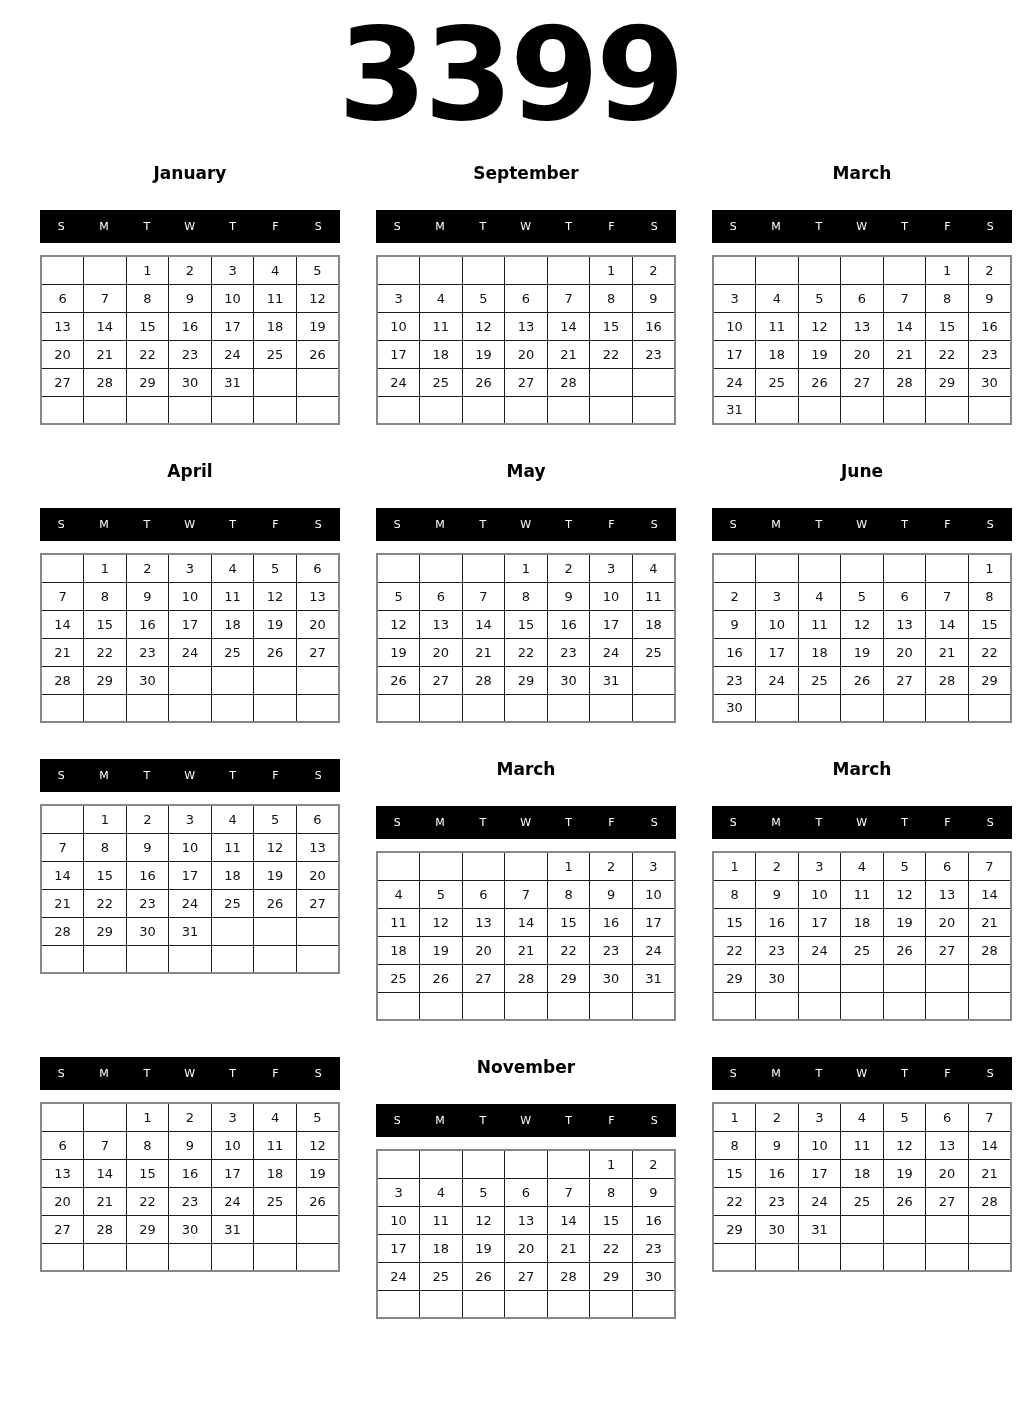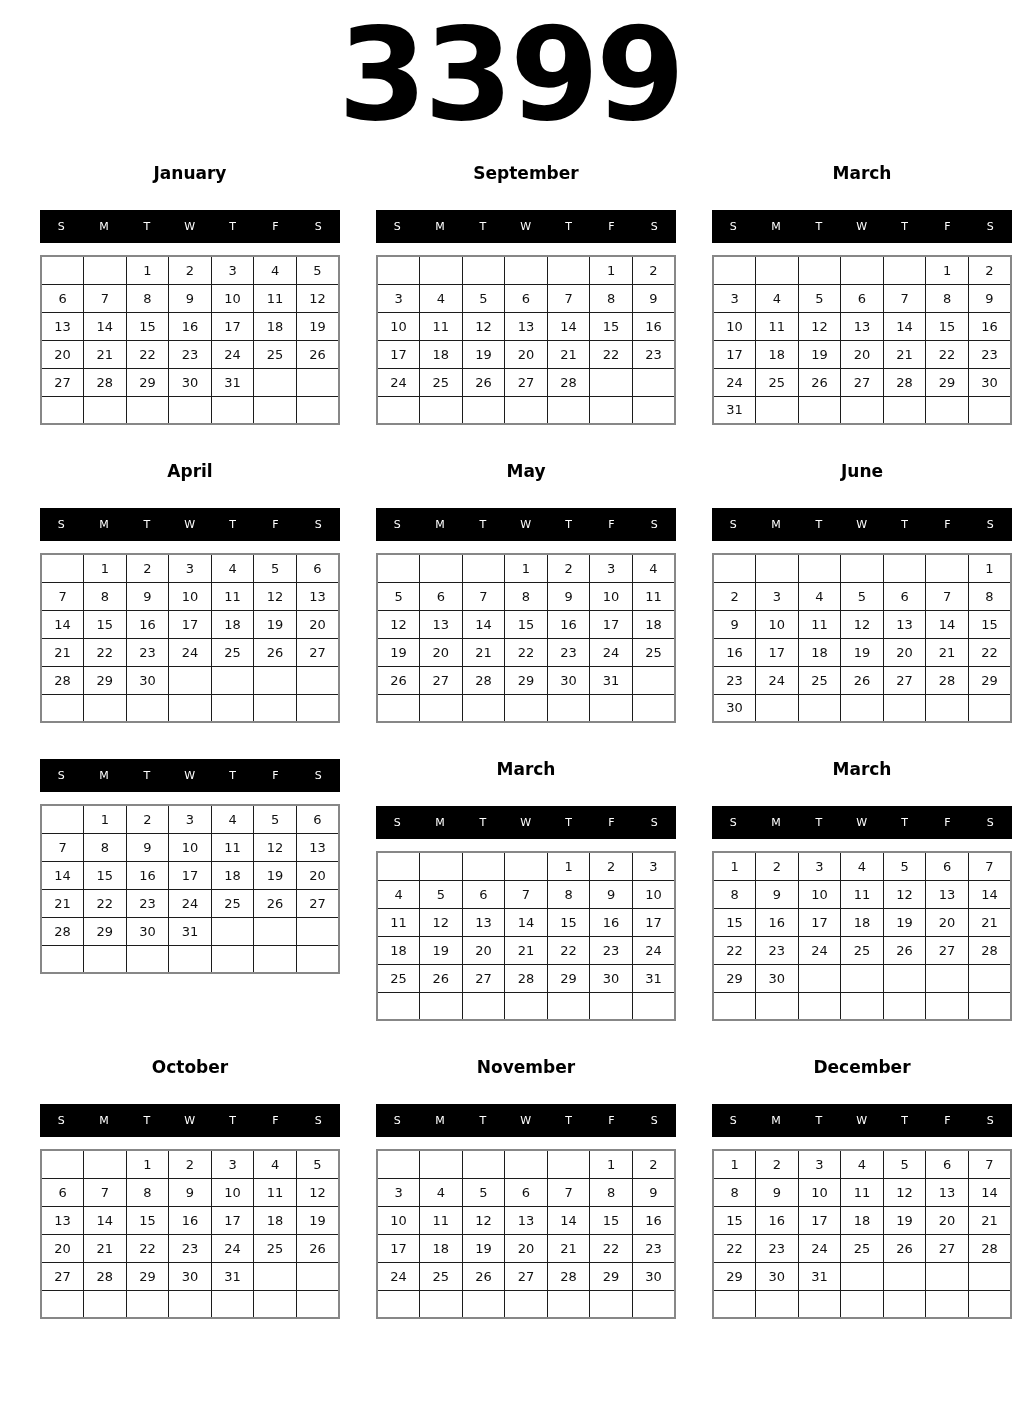--- a/index.html
+++ b/index.html
@@ -710,21 +710,20 @@
               <td></td>
               <td></td>
               <td></td>
               <td></td>
             </tr>
           </tbody>
     </table>
   </div>
 
   <div class="month">
-    <div class="month-title">October</div>
     <div class="dow-header">
           <div class="dow">S</div>
           <div class="dow">M</div>
           <div class="dow">T</div>
           <div class="dow">W</div>
           <div class="dow">T</div>
           <div class="dow">F</div>
           <div class="dow">S</div>
         </div>
     <table class="day-grid">
@@ -852,21 +851,20 @@
               <td></td>
               <td></td>
               <td></td>
               <td></td>
             </tr>
           </tbody>
     </table>
   </div>
 
   <div class="month">
-    <div class="month-title">December</div>
     <div class="dow-header">
           <div class="dow">S</div>
           <div class="dow">M</div>
           <div class="dow">T</div>
           <div class="dow">W</div>
           <div class="dow">T</div>
           <div class="dow">F</div>
           <div class="dow">S</div>
         </div>
     <table class="day-grid">

